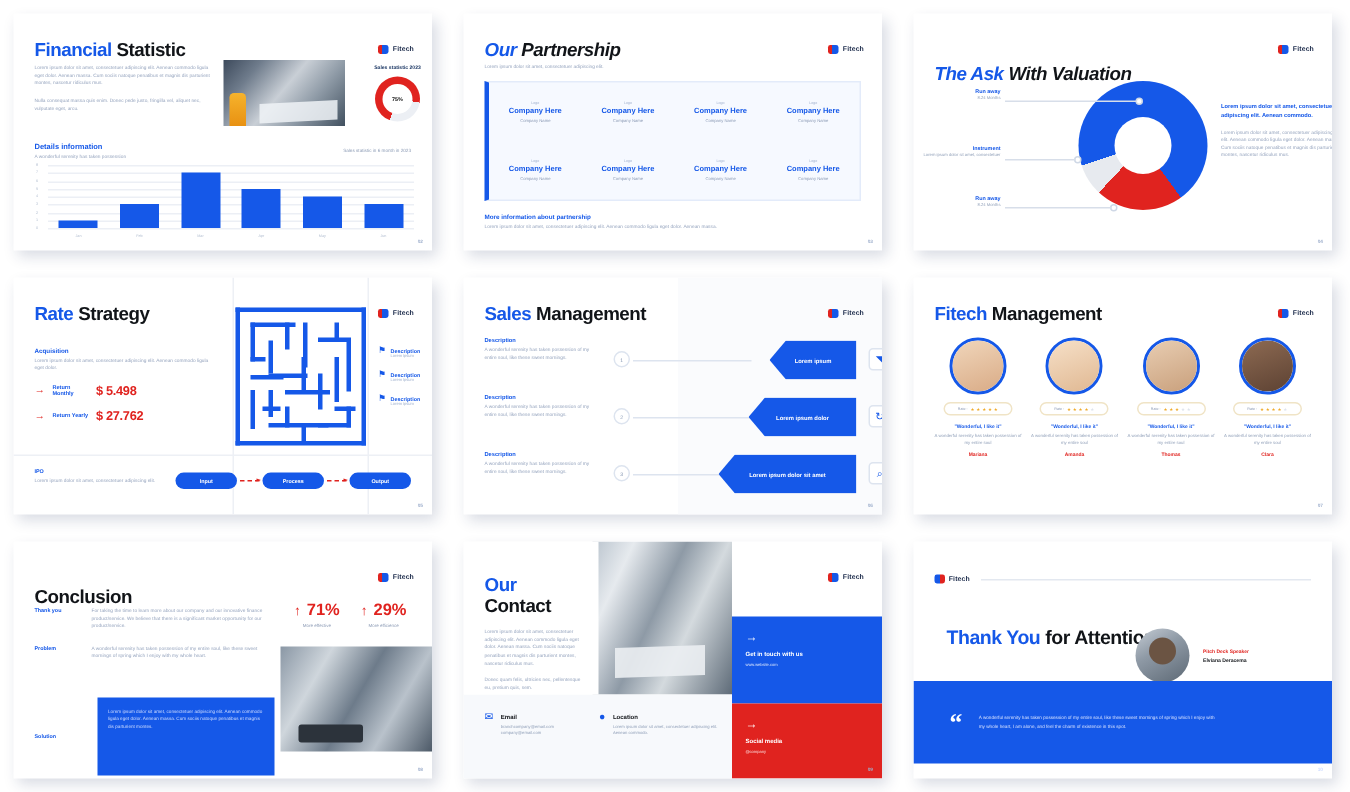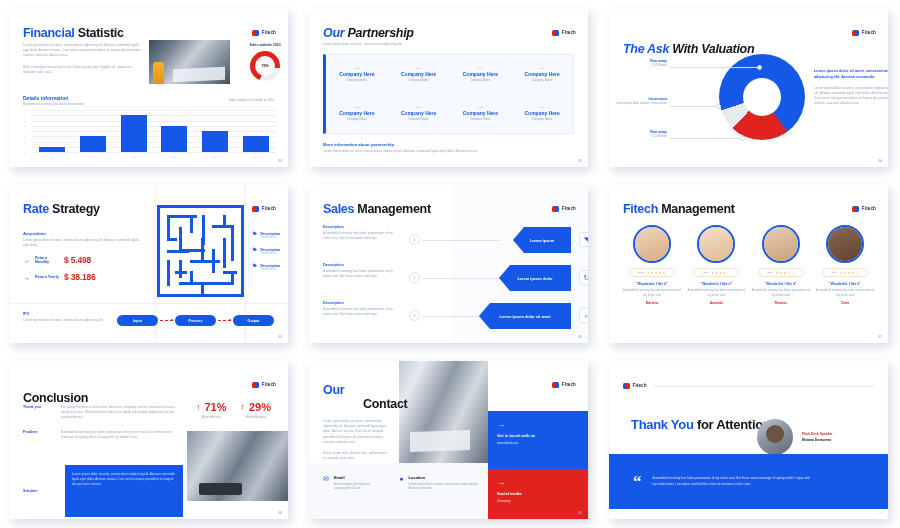--- a/index.html
+++ b/index.html
@@ -378,21 +378,21 @@
       <div class="h">Acquisition</div>
       <div class="blur" style="margin-top:2px;">Lorem ipsum dolor sit amet, consectetuer adipiscing elit. Aenean commodo ligula eget dolor.</div>
       <div class="s4-row">
         <span class="ar">→</span>
         <span class="k">Return Monthly</span>
         <span class="v">$ 5.498</span>
       </div>
       <div class="s4-row">
         <span class="ar">→</span>
         <span class="k">Return Yearly</span>
-        <span class="v">$ 38.186</span>
+        <span class="v">$ 27.762</span>
       </div>
     </div>
 
     <div class="maze" id="maze">
           <i style="left: 0px; top: 0px; width: 87px; height: 3px;"></i>
           <i style="left: 0px; top: 89px; width: 87px; height: 3px;"></i>
           <i style="left: 0px; top: 0px; width: 3px; height: 92px;"></i>
           <i style="left: 84px; top: 0px; width: 3px; height: 92px;"></i>
           <i style="left: 10px; top: 10px; width: 3px; height: 26px;"></i>
           <i style="left: 10px; top: 10px; width: 30px; height: 3px;"></i>
@@ -626,21 +626,21 @@
     <div class="pg">08</div>
   </div>
     </div>
 
   <div class="cell">
   <div class="slide">
     <div class="s8-photo"></div>
     <div class="s8-l">
       <h1 class="ttl" style="line-height:1.12;">
         <b style="display:block;">Our</b>
-        <span style="display:block;margin-left:40px;">Contact</span>
+        <span style="display:block;">Contact</span>
       </h1>
       <p class="blur" style="margin-top:8px;">Lorem ipsum dolor sit amet, consectetuer adipiscing elit. Aenean commodo ligula eget dolor. Aenean massa. Cum sociis natoque penatibus et magnis dis parturient montes, nascetur ridiculus mus.</p>
       <p class="blur" style="margin-top:6px;">Donec quam felis, ultricies nec, pellentesque eu, pretium quis, sem.</p>
     </div>
 
     <div class="s8-r">
       <div class="logo" style="right:12px;top:21px;">
         <span class="mark"></span>
         <span class="txt">Fitech</span>
       </div>

